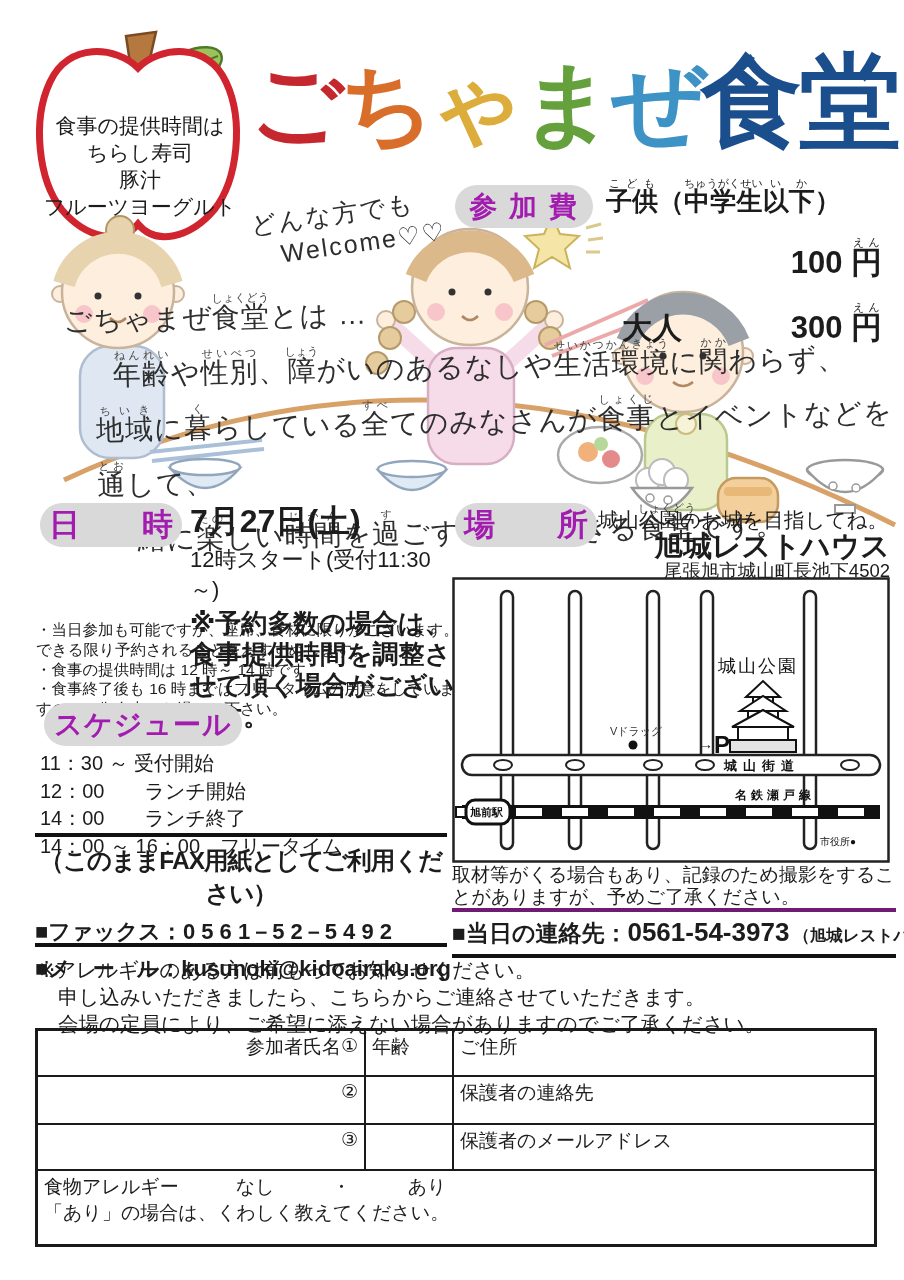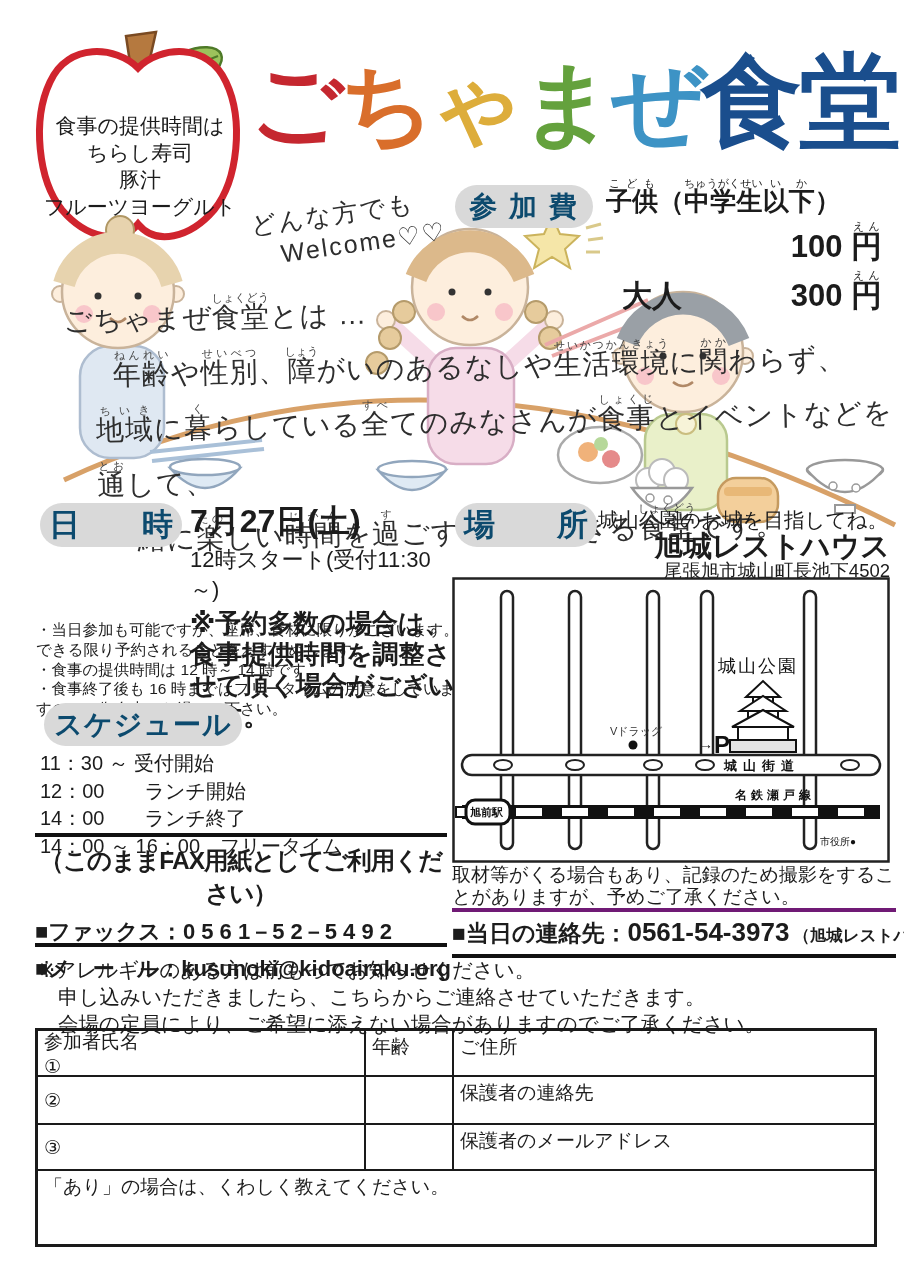--- a/index.html
+++ b/index.html
@@ -16,30 +16,30 @@
   .title .kanji { font-size:101px; line-height:1.05; letter-spacing:-2px; }
 
   
   .apple-menu { left:40px; top:112px; width:200px; text-align:center; font-size:21px; line-height:27px; font-weight:500; }
 
   
   .welcome { left:252px; top:196px; font-size:25px; line-height:32px; transform:rotate(-8deg); font-weight:500; color:#2e2e2e; letter-spacing:2px; }
   .welcome .l2 { margin-left:26px; }
 
   
-  .badge { background:#d9d9d9; border-radius:24px; color:#0c4a6e; font-weight:bold; display:flex; align-items:center; justify-content:center; }
+  .badge { background:#d9d9d9; border-radius:24px; color:#a21caf; font-weight:bold; display:flex; align-items:center; justify-content:center; }
   .badge.fee   { left:455px; top:185px; width:138px; height:43px; font-size:28px; letter-spacing:2px; }
   .badge.date  { left:40px;  top:503px; width:142px; height:44px; font-size:31px; }
   .badge.place { left:455px; top:503px; width:142px; height:44px; font-size:31px; }
   .badge.sched { left:44px;  top:703px; width:198px; height:43px; font-size:28px; letter-spacing:1px; }
 
   
   .feeinfo { left:606px; top:178px; width:280px; }
   .feeinfo .child { font-size:26px; font-weight:bold; white-space:nowrap; }
-  .feeinfo .price { text-align:right; font-size:31px; font-weight:bold; margin-top:2px; padding-right:4px; }
+  .feeinfo .price { text-align:right; font-size:31px; font-weight:bold; margin-top:18px; padding-right:4px; }
   .feeinfo .adult-row { display:flex; justify-content:space-between; align-items:flex-end; margin-top:0px; }
   .feeinfo .adult-row .adult { font-size:30px; font-weight:bold; padding-left:16px; }
   ruby rt { font-size:11px; font-weight:normal; color:#222; letter-spacing:0; }
 
   
   .desc { left:66px; top:284px; width:834px; font-size:28px; line-height:55px; transform:rotate(-1.3deg); color:#2e2e2e; letter-spacing:1px; font-weight:500; }
   .desc .dl2 { margin-left:48px; }
   .desc .dl3 { margin-left:30px; }
   .desc .dl4 { margin-left:40px; }
   .desc ruby rt { font-size:11px; color:#444; }
@@ -74,21 +74,21 @@
 
   
   .allnotes { left:38px; top:956px; font-size:20.5px; line-height:27px; }
   .allnotes .ind { margin-left:20px; }
 
   
   .formtable { left:35px; top:1028px; width:842px; height:219px; border:3px solid #1a1a1a; display:grid; grid-template-columns:328px 88px 1fr; grid-template-rows:46px 48px 46px 1fr; font-size:19px; }
   .formtable .cell { padding:3px 6px; }
   .formtable .br { border-right:2px solid #1a1a1a; }
   .formtable .bb { border-bottom:2px solid #1a1a1a; }
-  .formtable .namecell { display:flex; flex-direction:column; justify-content:center; }
+  .formtable .namecell { display:flex; justify-content:flex-end; }
   .formtable .full { grid-column:1 / 4; line-height:26px; }
 </style>
 </head>
 <body>
 
 <div class="page">
 
   <svg id="illus" width="904" height="1280" viewBox="0 0 904 1280">
 
     <path d="M64,480 Q450,300 895,525" stroke="#d8a168" stroke-width="5" fill="none"></path>
@@ -326,17 +326,18 @@
     <div class="cell bb"><span>保護者の連絡先</span></div>
 
     <div class="cell br bb namecell">
       <span></span>
         <span>③</span>
     </div>
     <div class="cell br bb"></div>
     <div class="cell bb"><span>保護者のメールアドレス</span></div>
 
     <div class="cell full">
+      <div>食物アレルギー　　　なし　　　・　　　あり</div>
       <div>「あり」の場合は、くわしく教えてください。</div>
     </div>
   </div>
 
 </div>
 
 </body></html>

